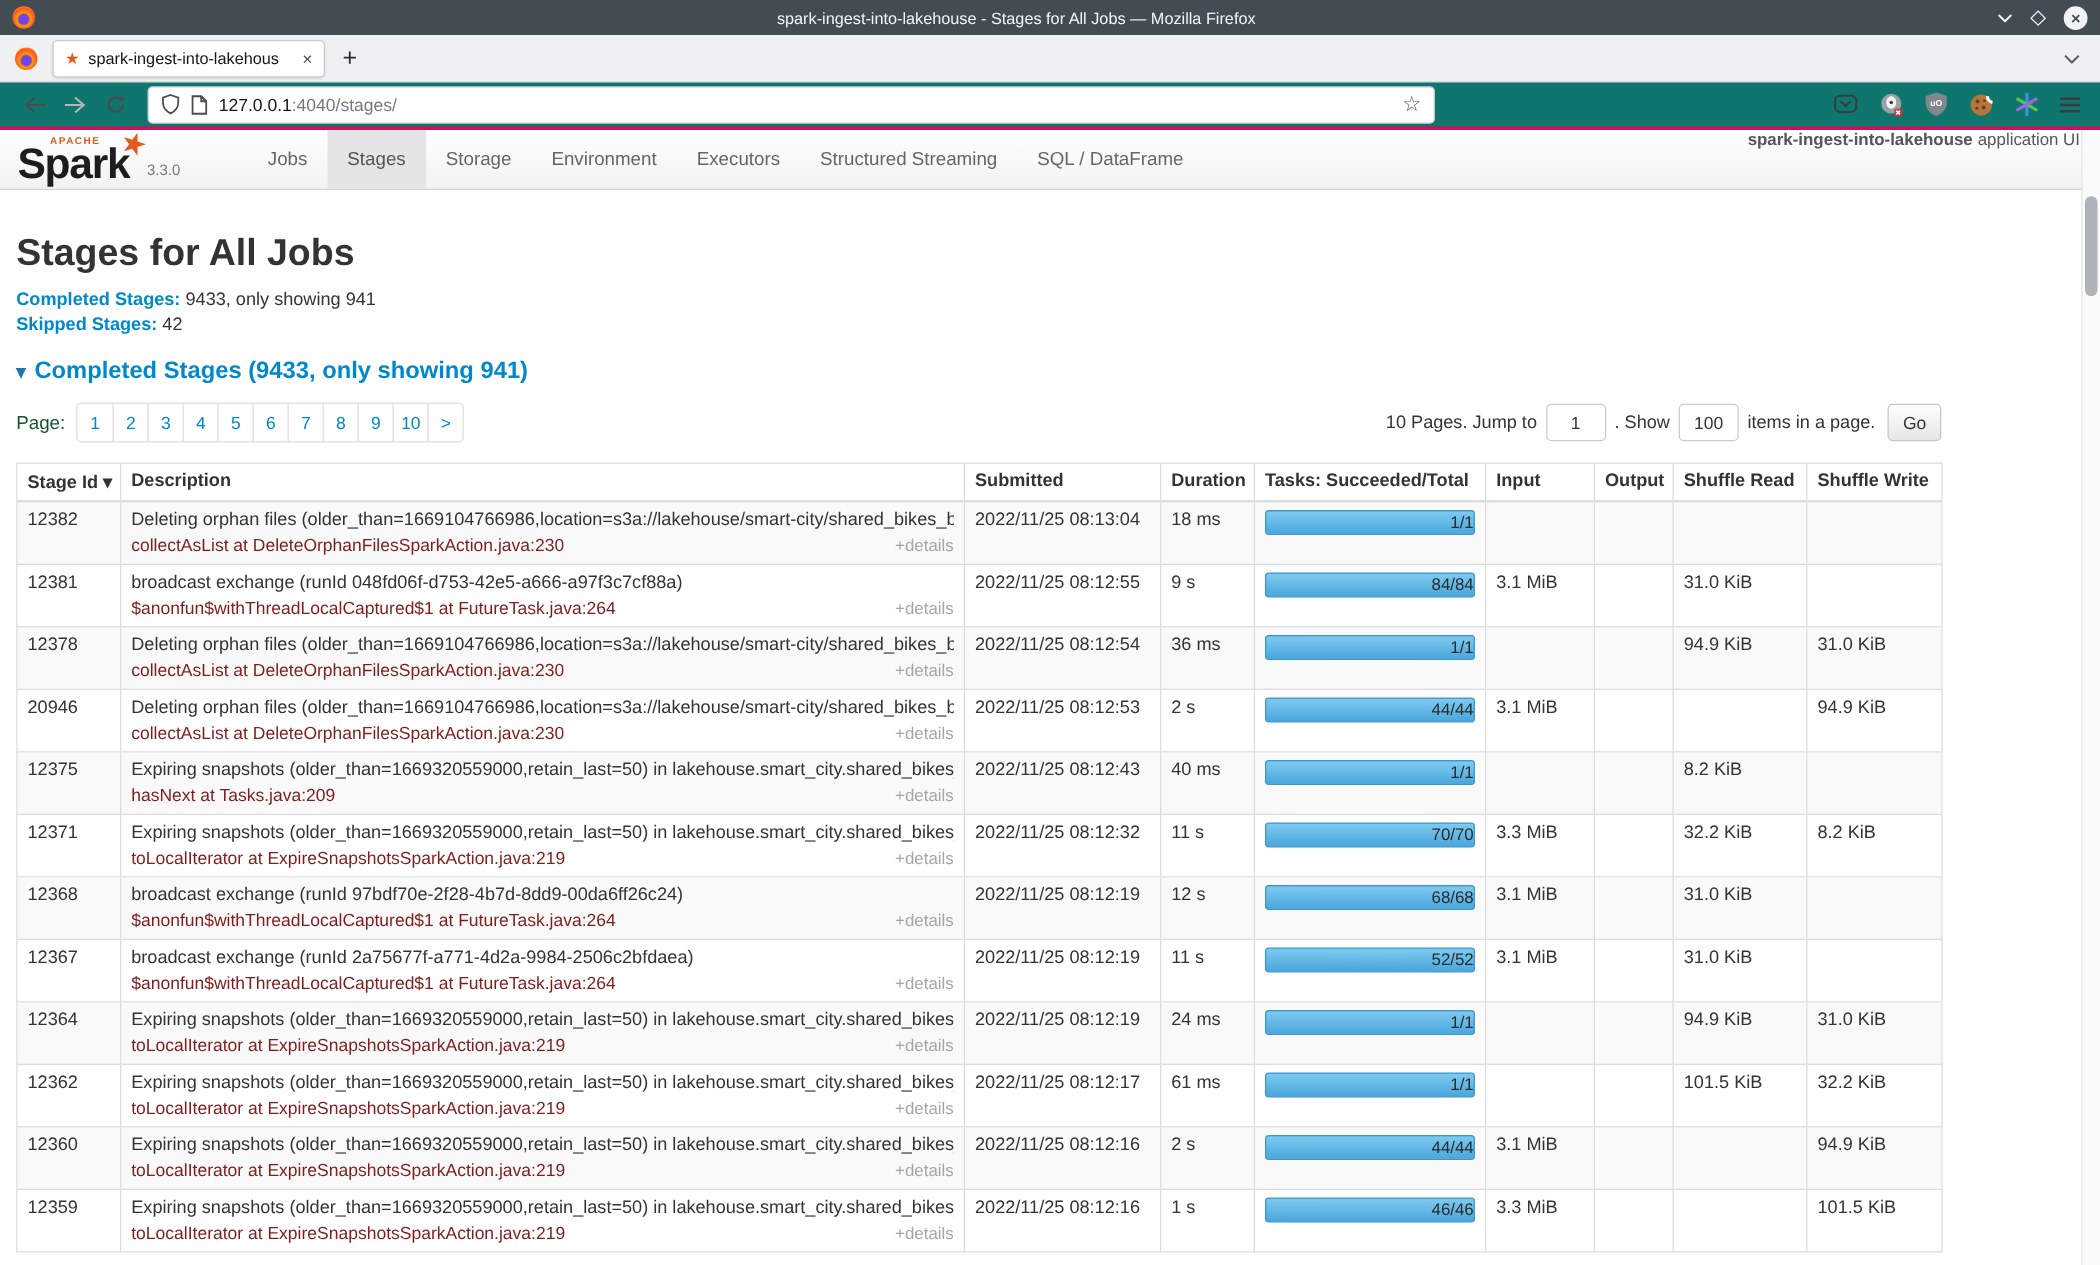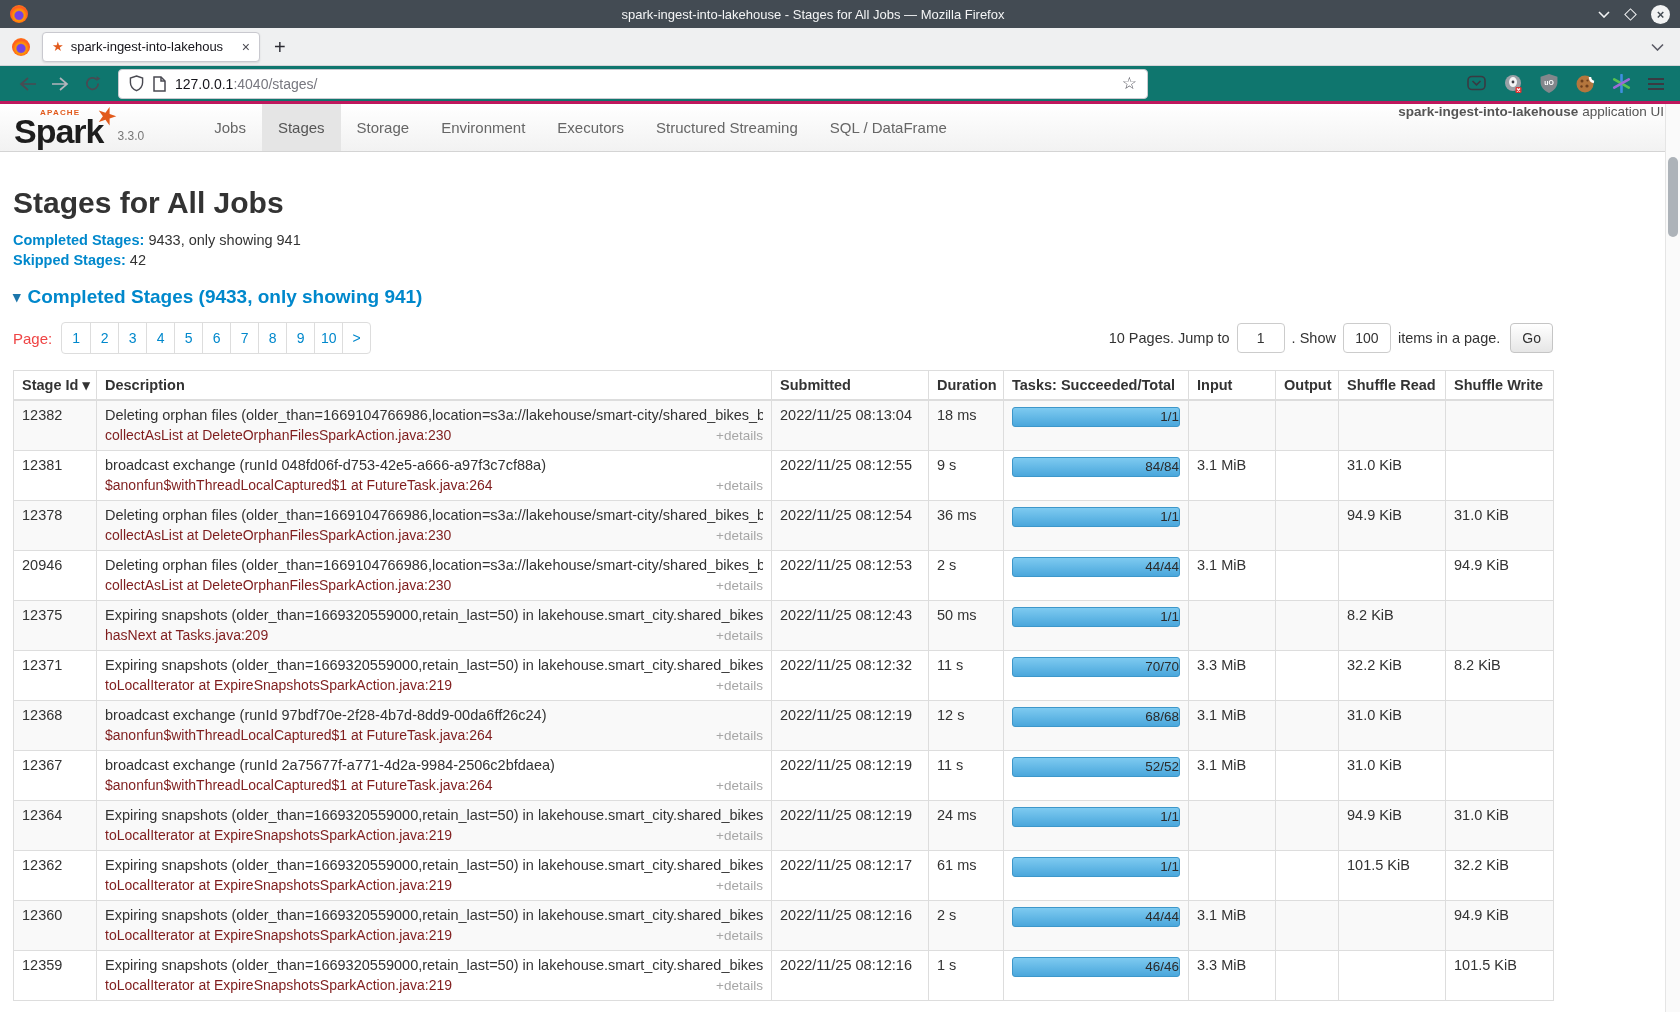--- a/index.html
+++ b/index.html
@@ -65,21 +65,21 @@
   .content { padding-left:13px; }
   .page-title { margin-top:34px; font-size:30px; font-weight:bold; color:#333; }
   .summary { list-style:none; margin-top:10px; font-size:14.5px; color:#333; }
   .summary li { line-height:20px; }
   .summary .lbl { color:#0088cc; font-weight:bold; }
   .section-h { margin-top:16px; display:flex; align-items:center; gap:7px;
     font-size:19px; font-weight:bold; color:#0088cc; }
   .section-caret { font-size:15px; color:#1d76ab; }
 
   .pager-row { width:1540px; display:flex; align-items:center; margin-top:14px; }
-  .page-label { font-size:15px; color:#ef4444; margin-right:9px; }
+  .page-label { font-size:15px; color:#14532d; margin-right:9px; }
   .pager { display:flex; border:1px solid #ddd; border-radius:4px; overflow:hidden; background:#fff; }
   .pager-btn { min-width:28px; padding:7px 0; text-align:center; color:#0088cc; font-size:14px;
     border-left:1px solid #ddd; cursor:pointer; }
   .pager-btn:first-child { border-left:none; }
   .jump-group { margin-left:auto; display:flex; align-items:center; gap:7px; font-size:14.5px; color:#333; }
   .jump-group input { width:48px; height:30px; border:1px solid #ccc; border-radius:4px;
     text-align:center; font-size:14px; color:#333; font-family:inherit; }
   .go-btn { height:30px; padding:0 11px; margin-left:3px; background:linear-gradient(#ffffff,#e6e6e6);
     border:1px solid #c5c5c5; border-radius:4px; font-size:14px; color:#333; font-family:inherit; }
 
@@ -390,21 +390,21 @@
           <tr>
             <td class="cellv">12375</td>
             <td>
               <div class="desc-line">Expiring snapshots (older_than=1669320559000,retain_last=50) in lakehouse.smart_city.shared_bikes_bike_sta...</div>
               <div class="desc-sub">
                 <a class="desc-link">hasNext at Tasks.java:209</a>
                 <span class="details">+details</span>
               </div>
             </td>
             <td class="cellv">2022/11/25 08:12:43</td>
-            <td class="cellv">50 ms</td>
+            <td class="cellv">40 ms</td>
             <td>
               <div class="progress">1/1</div>
             </td>
             <td class="cellv"></td>
             <td class="cellv"></td>
             <td class="cellv">8.2 KiB</td>
             <td class="cellv"></td>
           </tr>
           <tr>
             <td class="cellv">12371</td>

